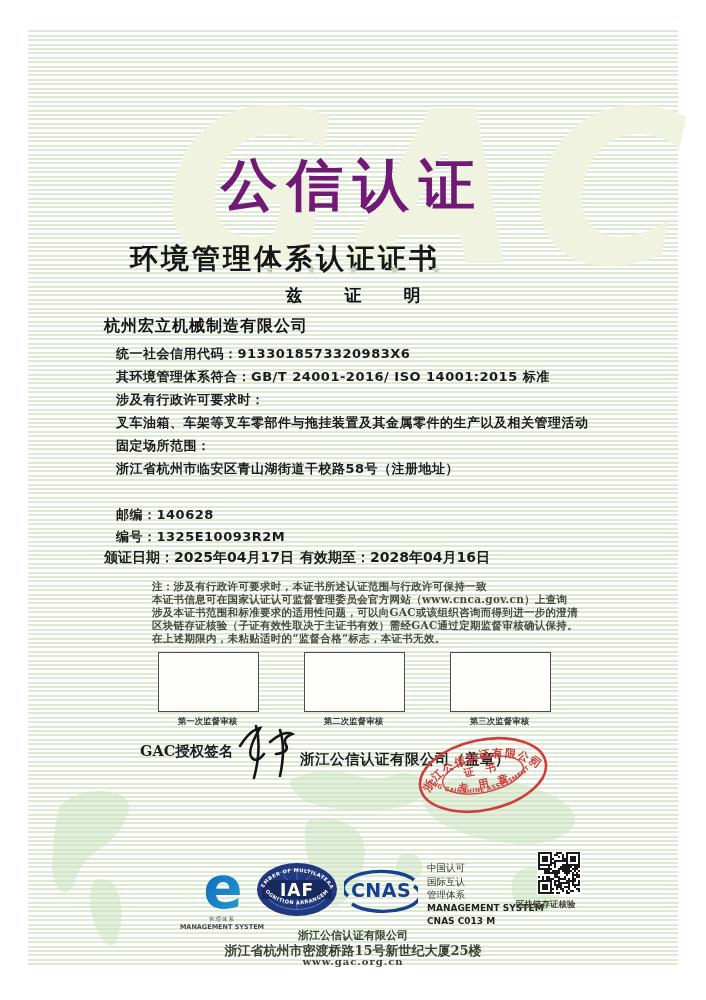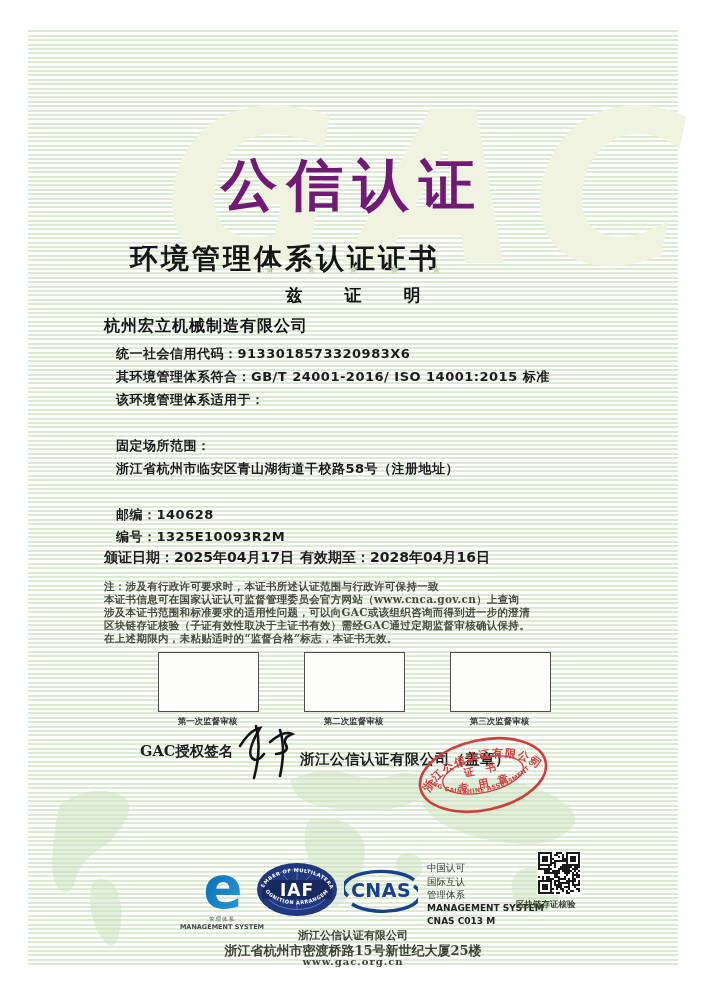--- a/index.html
+++ b/index.html
@@ -43,21 +43,21 @@
   .infoline{
     left:104px;font-size:13px;font-weight:bold;color:#1b1b1b;letter-spacing:.5px;white-space:nowrap;margin-left:12px;
   }
   .dates{left:104px;top:549px;font-size:14px;font-weight:bold;color:#1b1b1b;}
   .dates .valid{position:absolute;left:196px;top:0;white-space:nowrap;text-align:right;}
   .notes{
     left:104px;top:580px;width:520px;
     font-family:"DejaVu Serif","Liberation Serif",serif;
     font-size:10.5px;line-height:13px;font-weight:bold;color:#474b3e;letter-spacing:.3px;
   }
-  .notes div{white-space:nowrap;}
+  .notes div{white-space:nowrap;margin-left:48px;}
   .auditbox{
     top:652px;width:99px;height:58px;background:#fdfdfa;border:1px solid #4d4d4d;
   }
   .auditlabel{
     top:716px;width:99px;text-align:center;font-size:8.5px;color:#3a3a3a;
     font-family:"DejaVu Serif","Liberation Serif",serif;font-weight:bold;
   }
   .sigrow{
     left:0;top:742px;width:706px;font-family:"DejaVu Serif","Liberation Serif",serif;
     font-size:14.5px;font-weight:bold;color:#1d1d1d;
@@ -101,21 +101,22 @@
 
   <div class="abs title">公信认证</div>
   <div class="abs subtitle">环境管理体系认证证书</div>
   <div class="abs stars">★★★★★</div>
   <div class="abs company">杭州宏立机械制造有限公司</div>
 
   <div class="abs declare">兹 证 明</div>
 
   <div class="abs infoline" style="top:345px">统一社会信用代码：9133018573320983X6</div>
   <div class="abs infoline" style="top:368px">其环境管理体系符合：GB/T 24001-2016/ ISO 14001:2015 标准</div>
-  <div class="abs infoline" style="top:391px">该环境管理体系适用于：</div>
+  <div class="abs infoline" style="top:391px">涉及有行政许可要求时：</div>
+  <div class="abs infoline" style="top:414px">叉车油箱、车架等叉车零部件与拖挂装置及其金属零件的生产以及相关管理活动</div>
   <div class="abs infoline" style="top:437px">固定场所范围：</div>
   <div class="abs infoline" style="top:460px">浙江省杭州市临安区青山湖街道干校路58号（注册地址）</div>
   <div class="abs infoline" style="top:506px">邮编：140628</div>
   <div class="abs infoline" style="top:528px">编号：1325E10093R2M</div>
 
   <div class="abs dates">
     <span>颁证日期：2025年04月17日</span>
     <span class="valid">有效期至：2028年04月16日</span>
   </div>
 

